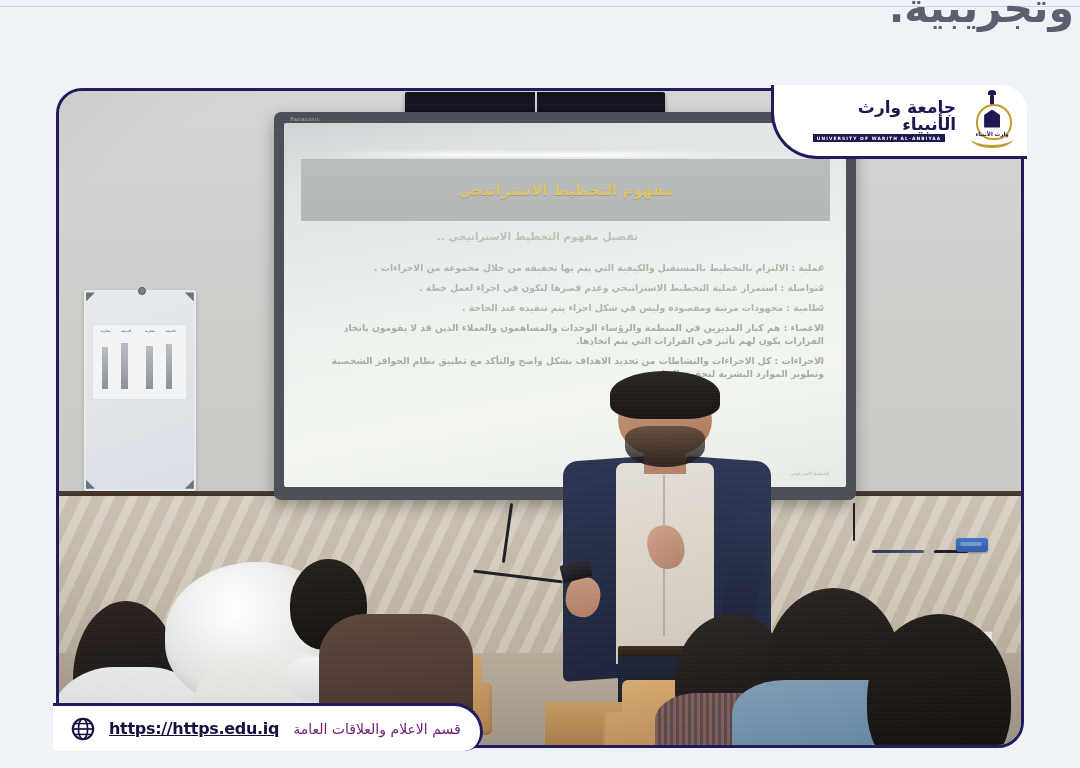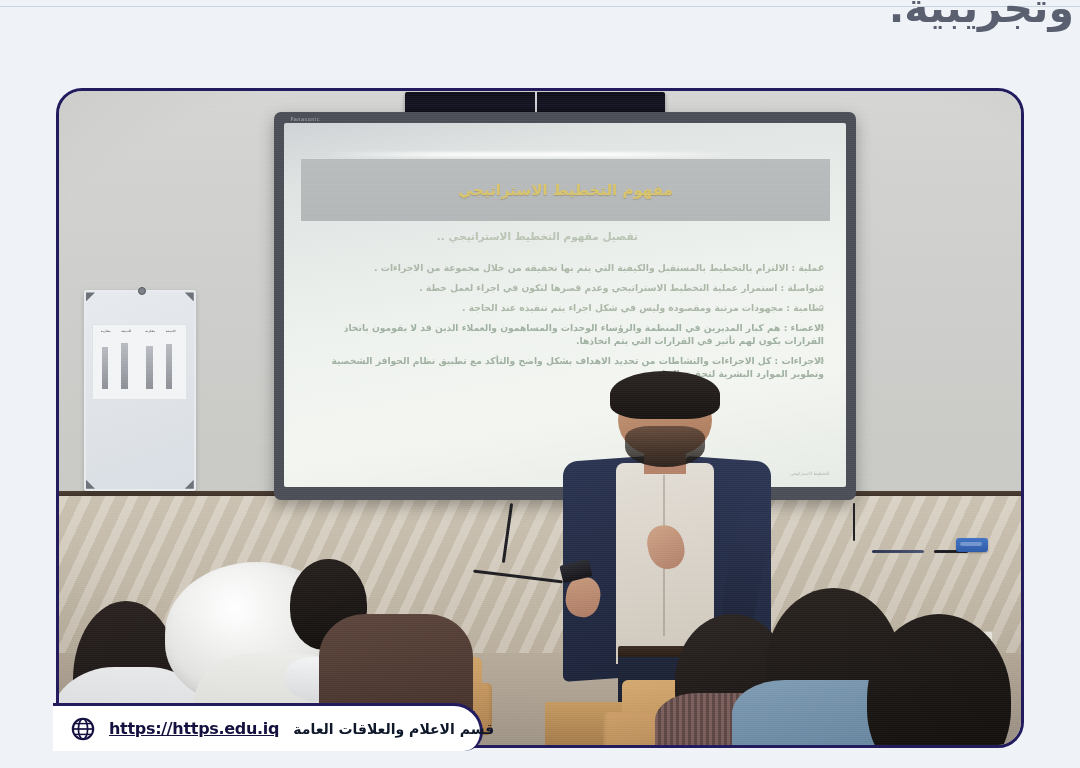--- a/index.html
+++ b/index.html
@@ -211,21 +211,21 @@
     position:absolute;left:-3px;bottom:-3px;width:430px;height:48px;
     background:#ffffff;
     border-top:3px solid #221c5e;border-right:3px solid #221c5e;
     border-radius:0 40px 26px 0;
     display:flex;align-items:center;gap:14px;
     padding:0 26px 0 18px;box-sizing:border-box;
   }
   .globe{flex:0 0 auto;width:24px;height:24px;}
   .url{font-size:16px;font-weight:700;color:#141140;letter-spacing:-0.3px;white-space:nowrap;}
   .dept{
-    margin-left:auto;font-size:14px;font-weight:700;color:#0f172a;
+    margin-left:auto;font-size:14px;font-weight:400;color:#701a75;
     direction:rtl;white-space:nowrap;
   }
 </style>
 </head>
 <body>
 
 <div class="top-rule"></div>
 
 <div class="headline-clip">
   <div class="txt">وتجريبية.</div>
@@ -355,20 +355,33 @@
       <div class="aud" style="left:73.5%;top:76%;width:14%;height:24%;background:linear-gradient(170deg,#29231f,#120f0d);"></div>
       <div class="aud" style="left:70%;top:90%;width:21%;height:20%;background:linear-gradient(170deg,#7f9cb4,#5c7f9c);border-radius:26% 26% 4% 4%;"></div>
 
       <div class="aud" style="left:84%;top:80%;width:15%;height:26%;background:linear-gradient(170deg,#221d1a,#0f0c0a);"></div>
 
       <div class="vignette"></div>
       <div class="grain"></div>
     </div>
   </div>
 
+  <div class="badge-panel">
+    <div class="uni-wordmark">
+      <div class="ar">جامعة وارث الأنبياء</div>
+      <div class="en">UNIVERSITY OF WARITH AL-ANBIYAA</div>
+    </div>
+    <div class="seal">
+      <div class="seal-min"></div>
+      <div class="seal-dome"></div>
+      <div class="seal-core"></div>
+      <div class="seal-ribbon"></div>
+      <div class="seal-ar">وارث الأنبياء</div>
+    </div>
+  </div>
 
   <div class="footer-strip">
     <svg class="globe" viewBox="0 0 24 24">
       <circle cx="12" cy="12" r="10.2" fill="none" stroke="#141140" stroke-width="2.1"></circle>
       <ellipse cx="12" cy="12" rx="4.6" ry="10.2" fill="none" stroke="#141140" stroke-width="1.7"></ellipse>
       <line x1="1.9" y1="12" x2="22.1" y2="12" stroke="#141140" stroke-width="1.7"></line>
       <line x1="3.6" y1="6.6" x2="20.4" y2="6.6" stroke="#141140" stroke-width="1.5"></line>
       <line x1="3.6" y1="17.4" x2="20.4" y2="17.4" stroke="#141140" stroke-width="1.5"></line>
     </svg>
     <a class="url" href="#">https://https.edu.iq</a>

